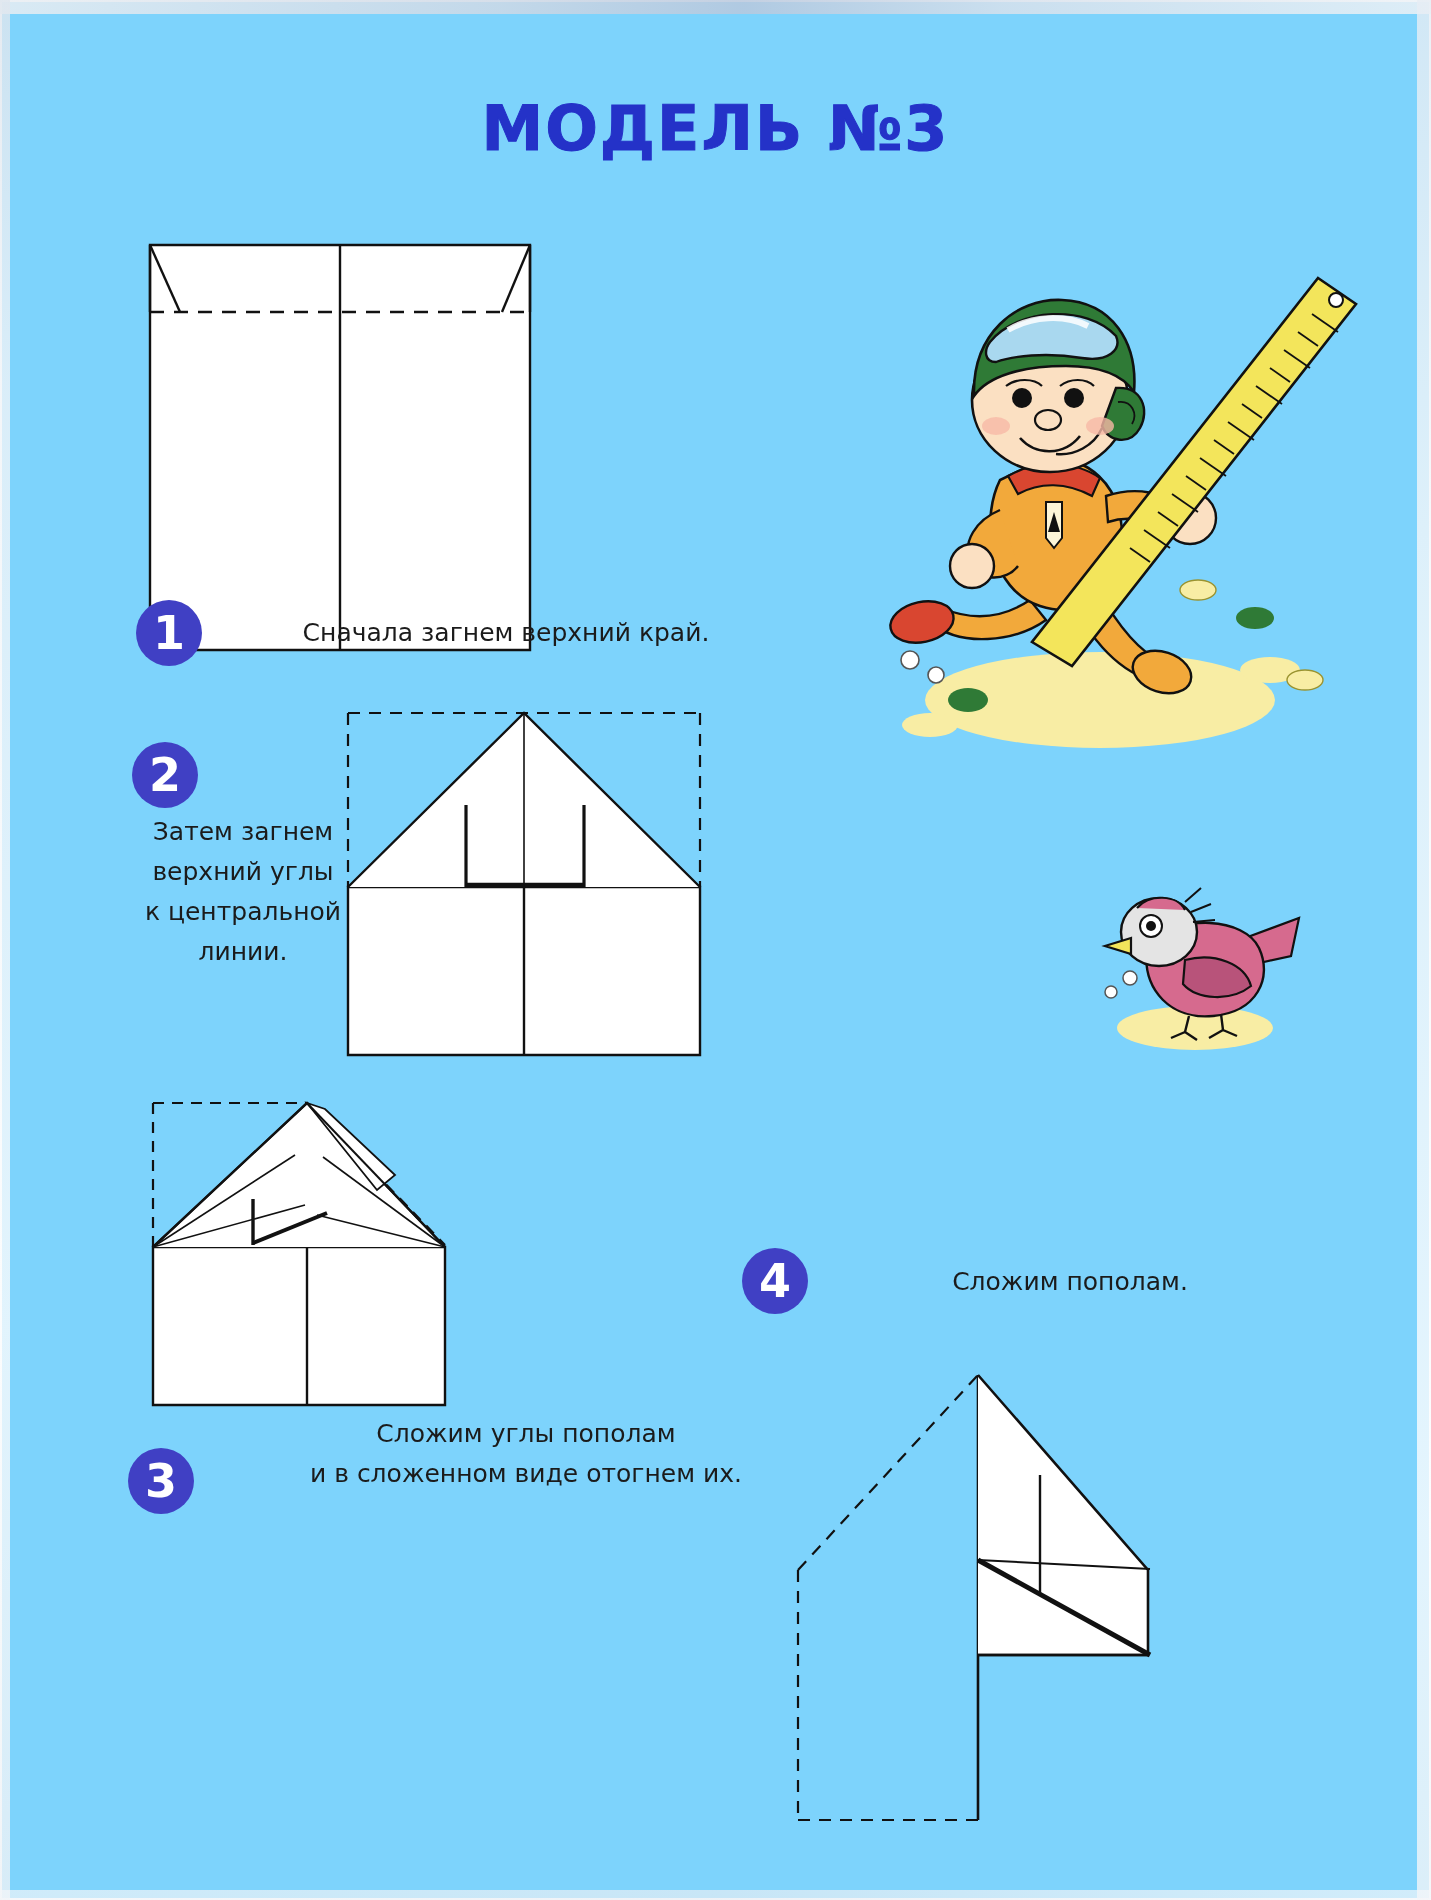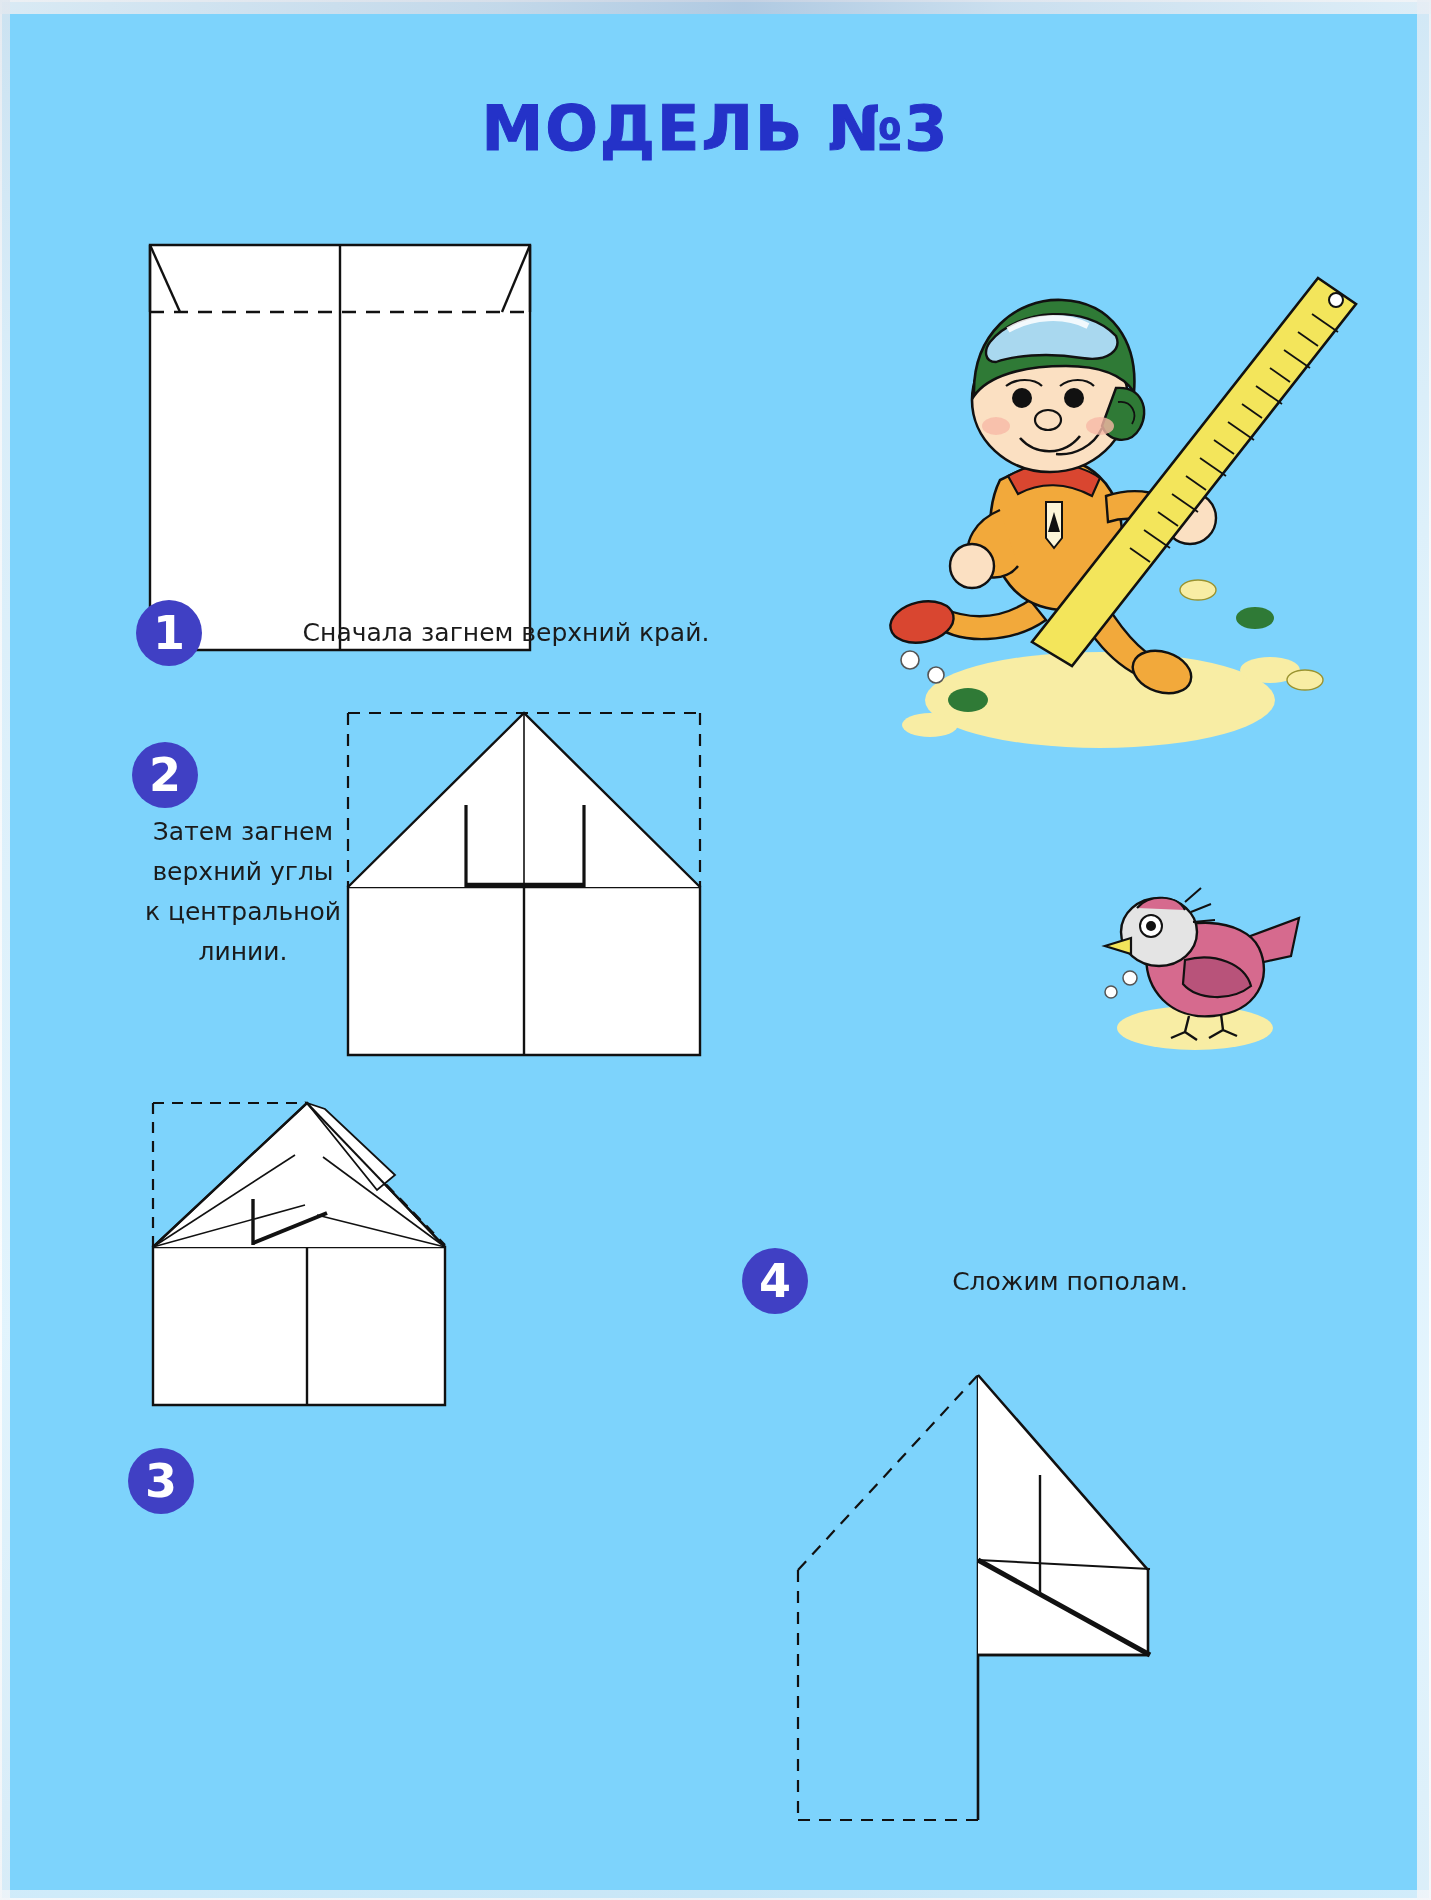--- a/index.html
+++ b/index.html
@@ -175,20 +175,22 @@
       <path d="M 300 152 L 172 120" fill="none" stroke="#111" stroke-width="1.6"></path>
 
       <path d="M 108 104 L 108 150" fill="none" stroke="#111" stroke-width="3.4"></path>
       <path d="M 108 148 L 182 118" fill="none" stroke="#111" stroke-width="4"></path>
 
       <path d="M 162 152 L 162 310" fill="none" stroke="#111" stroke-width="2.4"></path>
     </svg>
   </div>
 
   <div class="badge" style="left:128px; top:1448px;">3</div>
+  <div class="caption" style="left:246px; top:1414px; width:560px;">Сложим углы пополам
+и в сложенном виде отогнем их.</div>
 
   <div class="badge" style="left:742px; top:1248px;">4</div>
   <div class="caption" style="left:848px; top:1262px; width:420px;margin-left:12px;">Сложим пополам.</div>
 
   <div class="fig" style="left:778px; top:1355px; width:420px; height:485px;">
     <svg width="420" height="485" viewBox="0 0 420 485">
 
       <path d="M 20 215 L 20 465" fill="none" stroke="#111" stroke-width="2.2" stroke-dasharray="12 9"></path>
       <path d="M 20 465 L 200 465" fill="none" stroke="#111" stroke-width="2.2" stroke-dasharray="12 9"></path>
       <path d="M 20 215 L 200 20" fill="none" stroke="#111" stroke-width="2.2" stroke-dasharray="12 9"></path>

